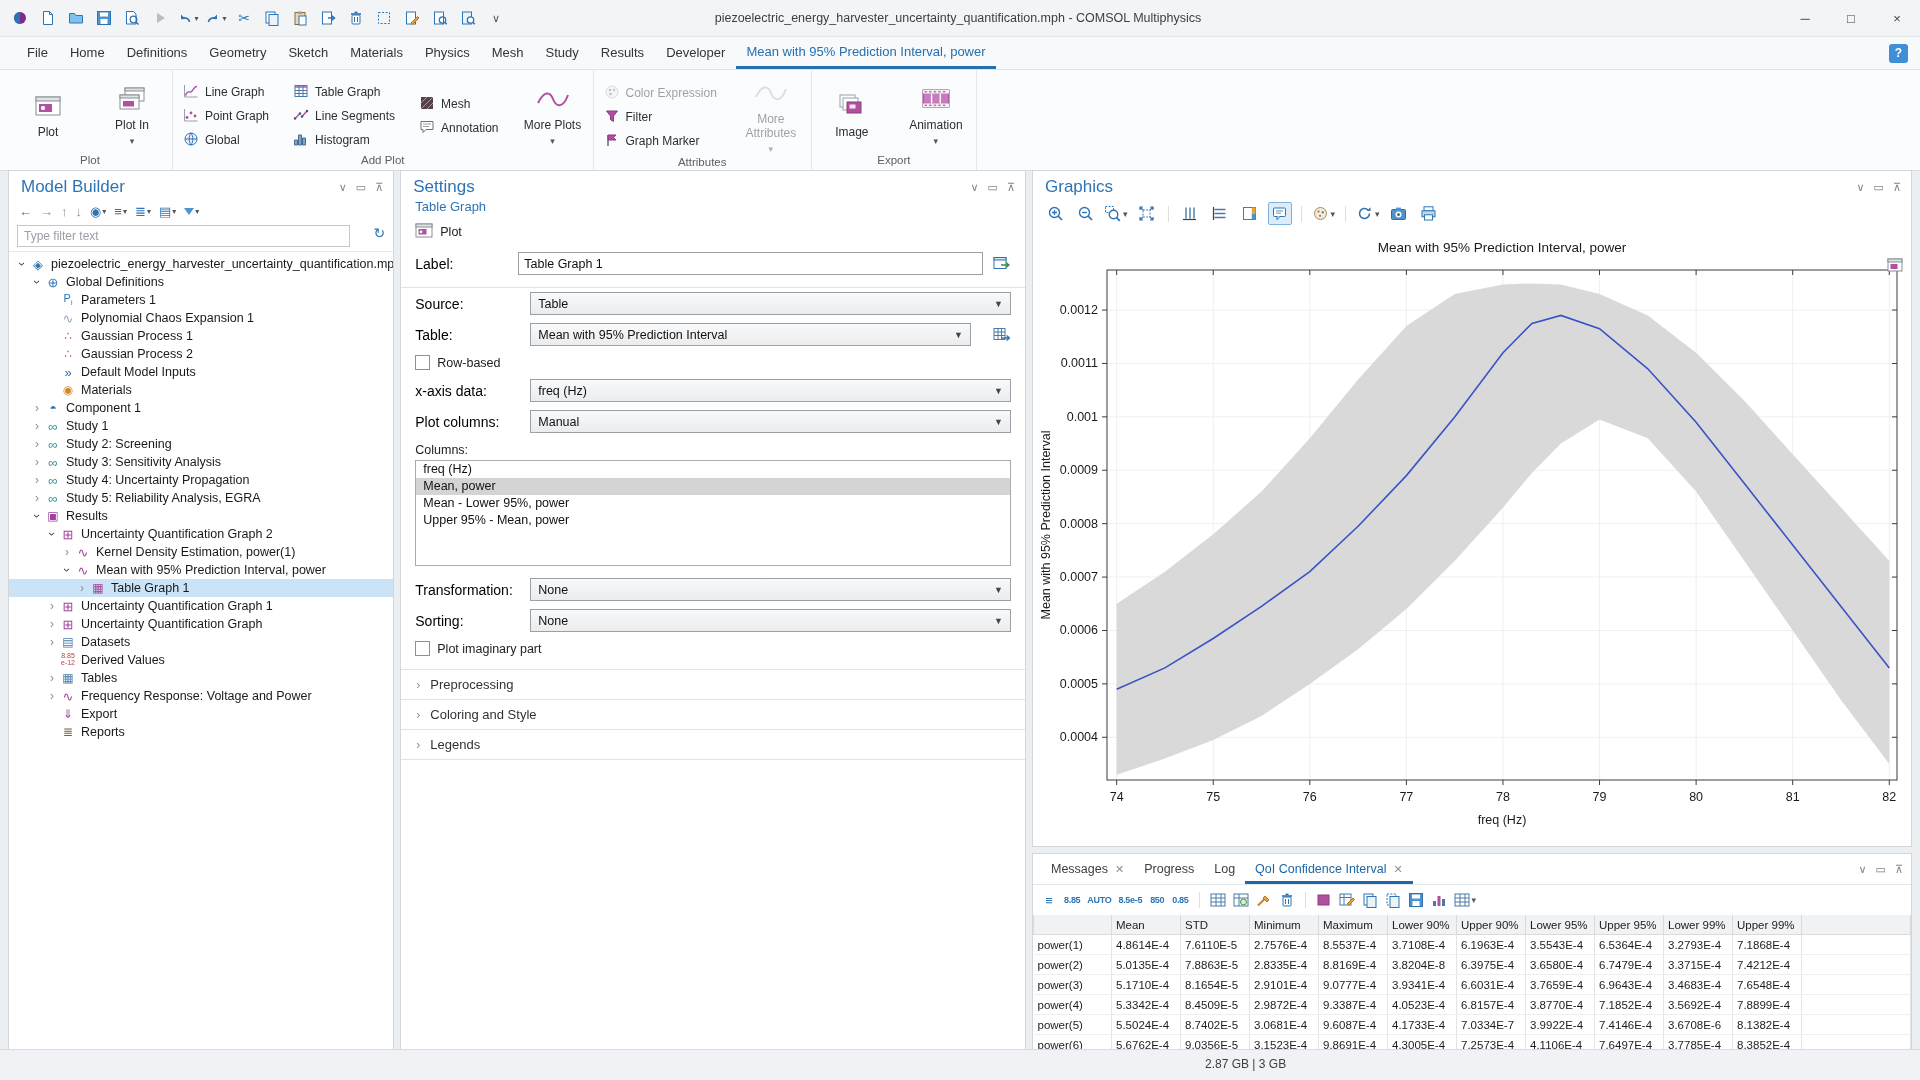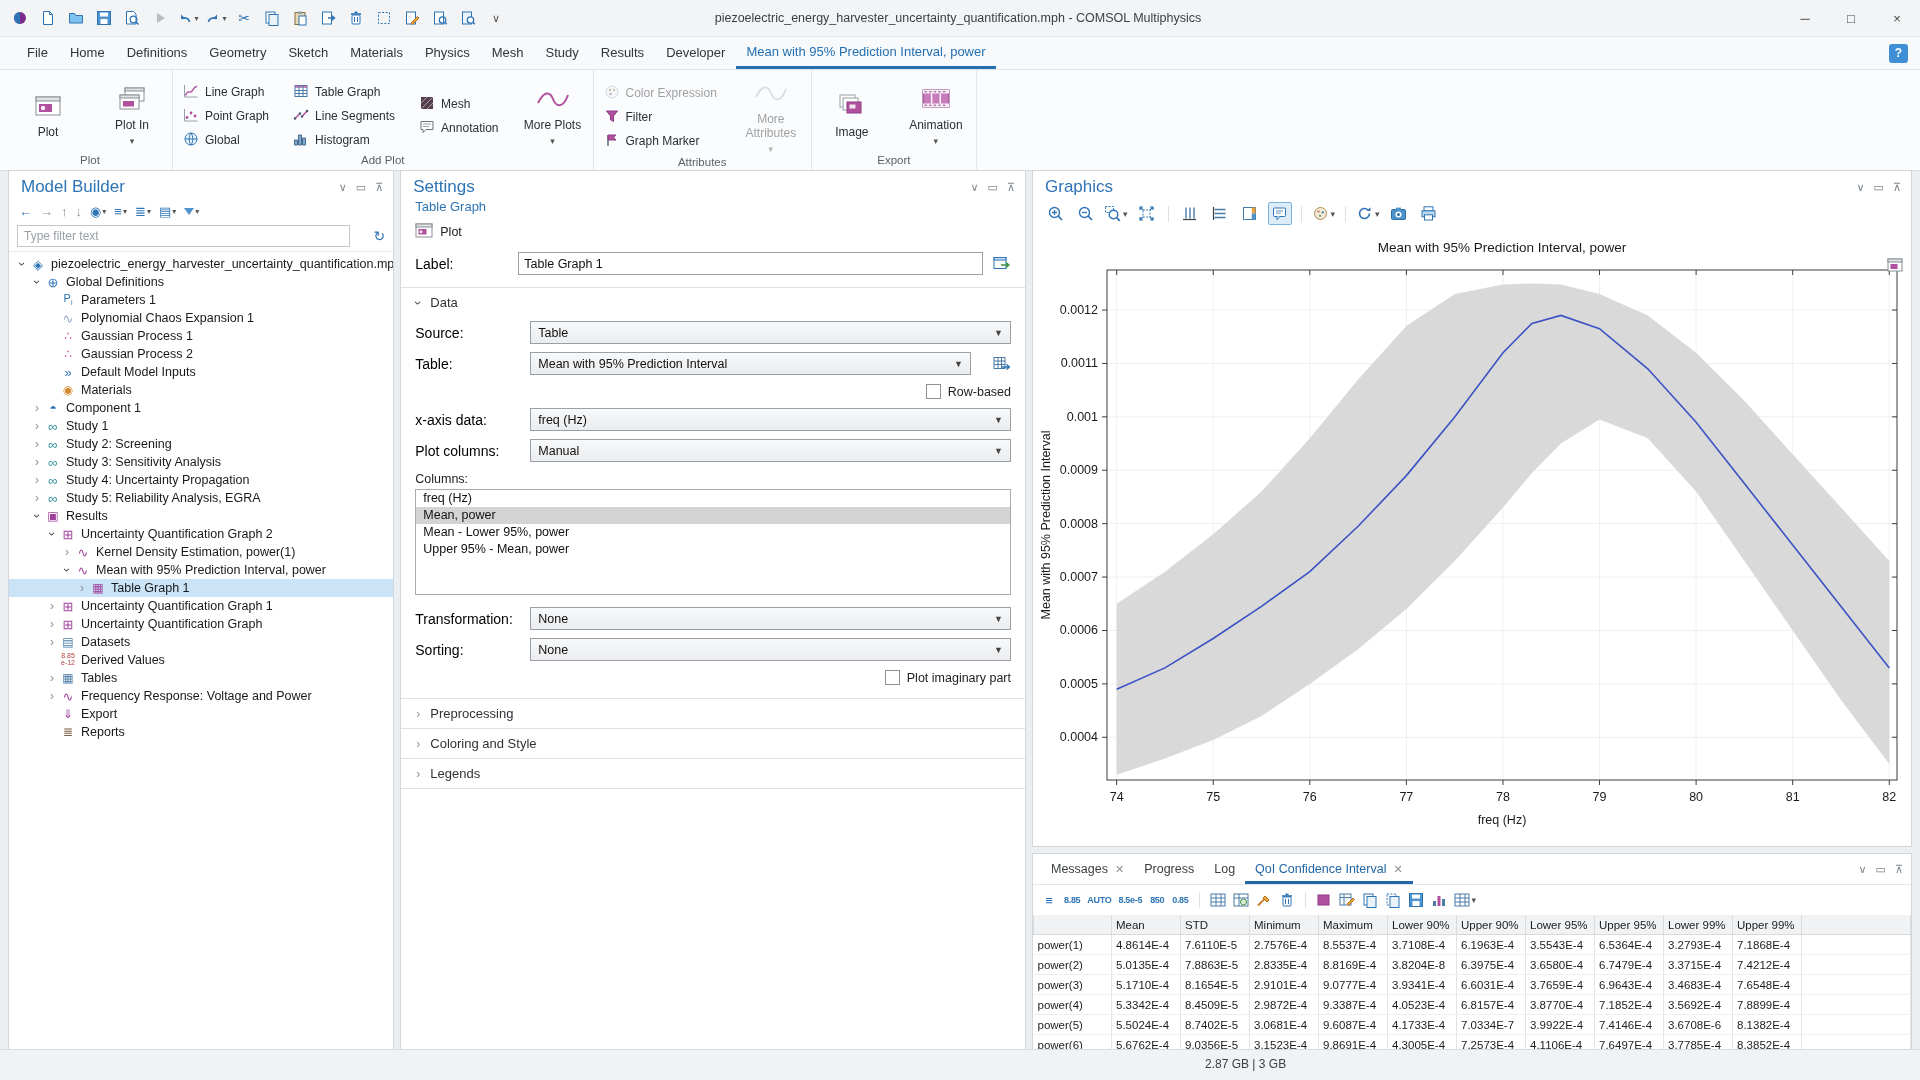--- a/index.html
+++ b/index.html
@@ -46,21 +46,21 @@
   .ptitle{color:#2e74b5;font-size:17px;}
   .picons{margin-left:auto;color:#7e868d;font-size:11px;display:flex;gap:9px;}
   .pic{cursor:default;}
 
   
   .mbtb{display:flex;align-items:center;gap:8px;padding:5px 10px 4px;font-size:13px;}
   .mbt{color:#2e74b5;display:flex;align-items:center;}
   .mbt.gray{color:#8a9096;}
   .mbt .mini{font-size:8px;color:#555;margin-left:1px;}
   .funnel{width:0;height:0;border-left:5px solid transparent;border-right:5px solid transparent;border-top:7px solid #4f93ce;display:inline-block;}
-  .filterrow{display:flex;align-items:center;gap:24px;padding:2px 8px 4px;}
+  .filterrow{display:flex;gap:24px;padding:2px 8px 4px;}
   .filter{flex:1;height:20px;border:1px solid #c2c7cc;font-size:12px;padding:0 6px;font-family:inherit;color:#444;}
   .filter::placeholder{color:#9aa0a6;}
   .tree{flex:1;overflow:hidden;border-top:1px solid #e7eaed;padding-top:3px;}
   .trow{display:flex;align-items:center;height:18px;font-size:12.5px;color:#17191b;white-space:nowrap;}
   .trow.sel{background:#cbe3f6;}
   .chev{width:14px;flex:none;text-align:center;color:#8a9096;font-size:12px;line-height:1;}
   .chev.open{transform:rotate(90deg);color:#3c4043;}
   .nicon{width:18px;flex:none;text-align:center;margin-right:4px;line-height:1;}
   .nicon sub{font-size:7px;}
 
@@ -70,21 +70,21 @@
   .labelrow{display:flex;align-items:center;gap:8px;padding:4px 14px 12px;}
   .flabel{width:95px;flex:none;font-size:14px;color:#000000;}
   .tinput{flex:1;height:21px;border:1px solid #9aa0a6;font-size:12.5px;padding:0 5px;font-family:inherit;color:#111;}
   .sideicon{width:20px;flex:none;display:flex;justify-content:center;}
   .sectdiv{border-top:1px solid #dfe3e6;}
   .secthead{display:flex;align-items:center;gap:7px;padding:7px 12px;font-size:13px;color:#2f3337;}
   .secthead .chev{width:10px;}
   .frow{display:flex;align-items:center;gap:20px;padding:4px 14px;}
   .fselect{flex:1;height:21px;background:linear-gradient(#f8f9fa,#eaecee);border:1px solid #9aa0a6;display:flex;align-items:center;padding:0 7px;font-size:12.5px;color:#111;}
   .fselect .scaret{margin-left:auto;font-size:9px;color:#444;}
-  .crow{display:flex;align-items:center;gap:7px;padding:5px 14px;font-size:12.5px;color:#222;justify-content:flex-end;}
+  .crow{display:flex;align-items:center;gap:7px;padding:5px 14px;font-size:12.5px;color:#222;}
   .cbox{width:13px;height:13px;border:1px solid #8b9197;background:#fff;flex:none;}
   .collabel{padding:6px 14px 3px;font-size:12.5px;color:#222;}
   .listbox{margin:0 14px;border:1px solid #a6abb0;background:#fff;height:104px;font-size:12.5px;overflow:hidden;}
   .lbitem{height:17px;line-height:17px;padding:0 7px;color:#111;white-space:nowrap;}
   .lbitem.sel{background:#d4d4d4;}
   .gap8{height:8px;}
 
   
   .gfxtb{display:flex;align-items:center;gap:6px;padding:3px 10px 5px;}
   .gficon{min-width:22px;height:21px;display:flex;align-items:center;justify-content:center;border:1px solid transparent;}
@@ -629,24 +629,20 @@
         <input class="tinput" value="Table Graph 1" style="">
         <span class="sideicon" id="st-labelicon">
             <svg width="17" height="15" viewBox="0 0 17 15" xmlns="http://www.w3.org/2000/svg">
               <rect x="1" y="1.5" width="12" height="11" fill="#fff" stroke="#2e74b5"></rect>
               <rect x="1" y="1.5" width="12" height="2.5" fill="#cfe0ef" stroke="#2e74b5"></rect>
               <path d="M8 9h8M13 6.5L16 9l-3 2.5" fill="none" stroke="#3f8f3f" stroke-width="1.4"></path>
             </svg>
           </span>
       </div>
       <div class="sectdiv"></div>
-      <div class="secthead">
-        <span class="chev open">›</span>
-        <span>Data</span>
-      </div>
       <div class="frow">
         <span class="flabel">Source:</span>
         <div class="fselect">
           <span>Table</span>
             <span class="scaret">▼</span>
         </div>
       </div>
       <div class="frow">
         <span class="flabel">Table:</span>
         <div class="fselect">

